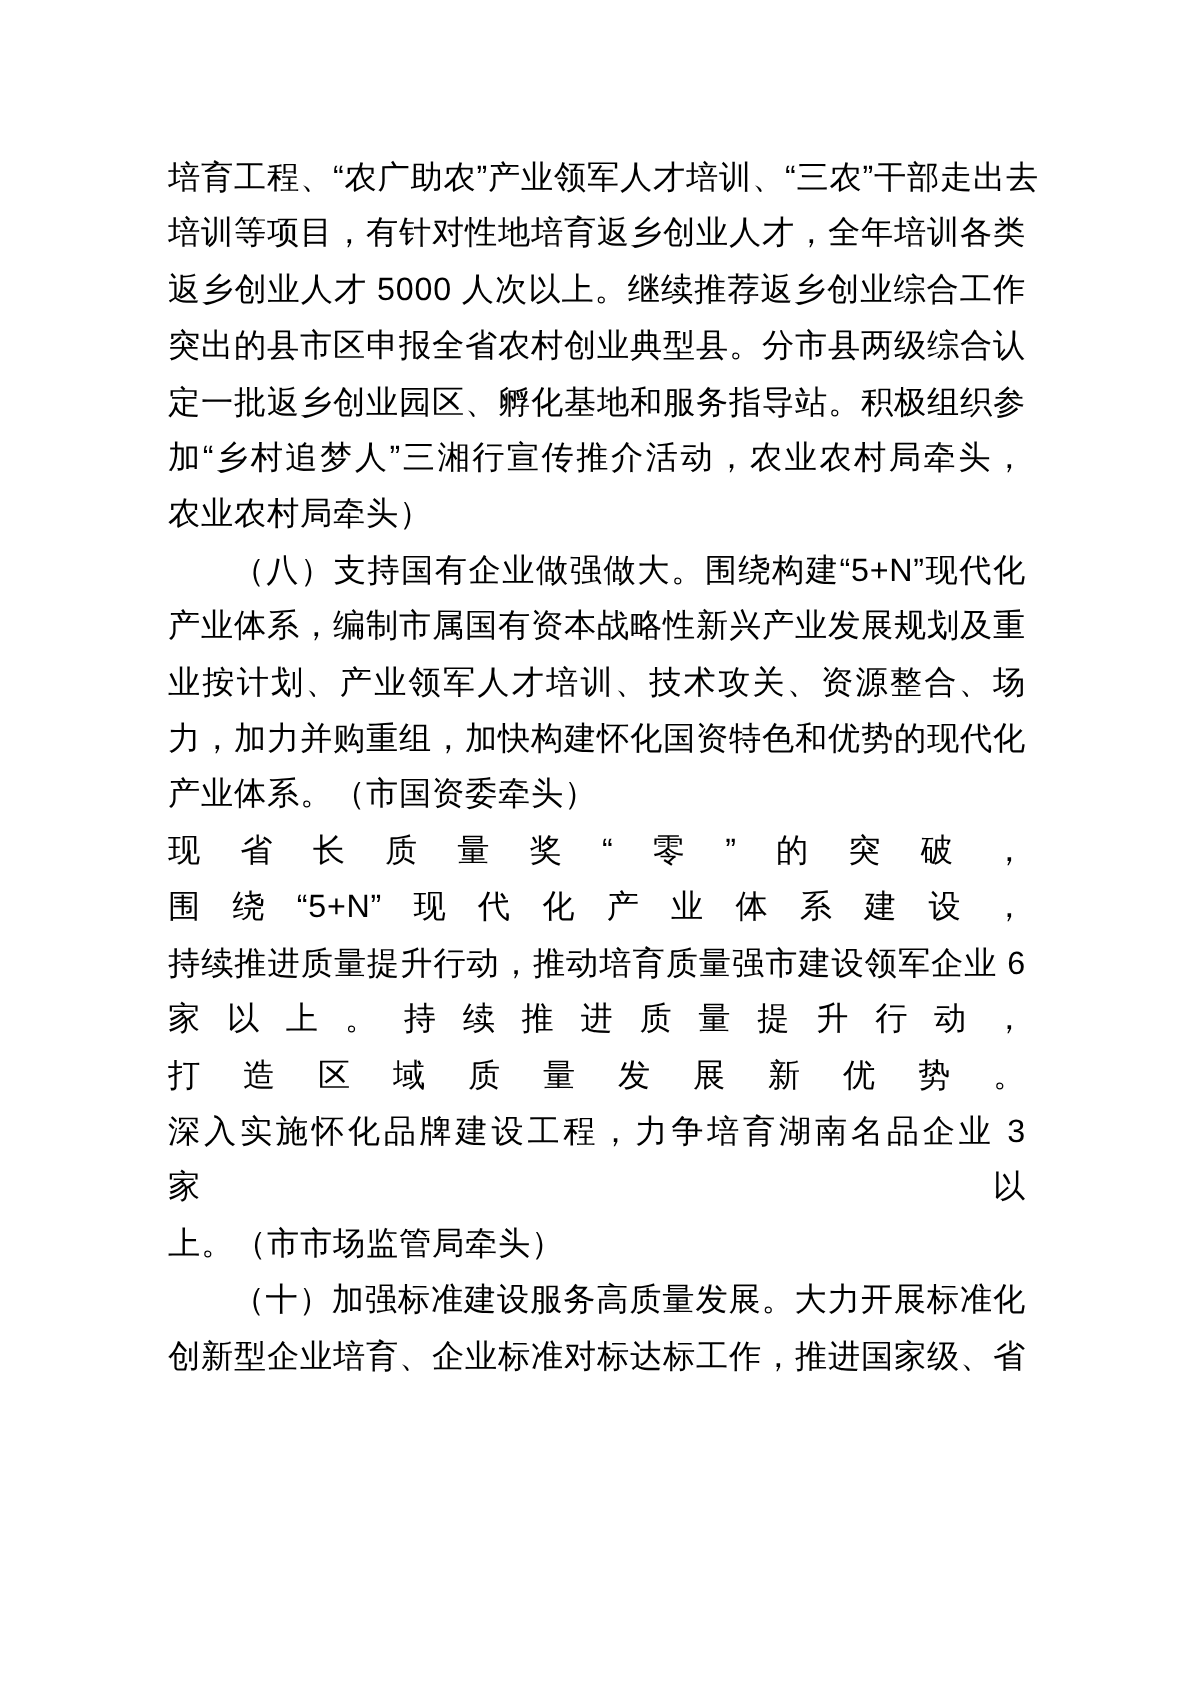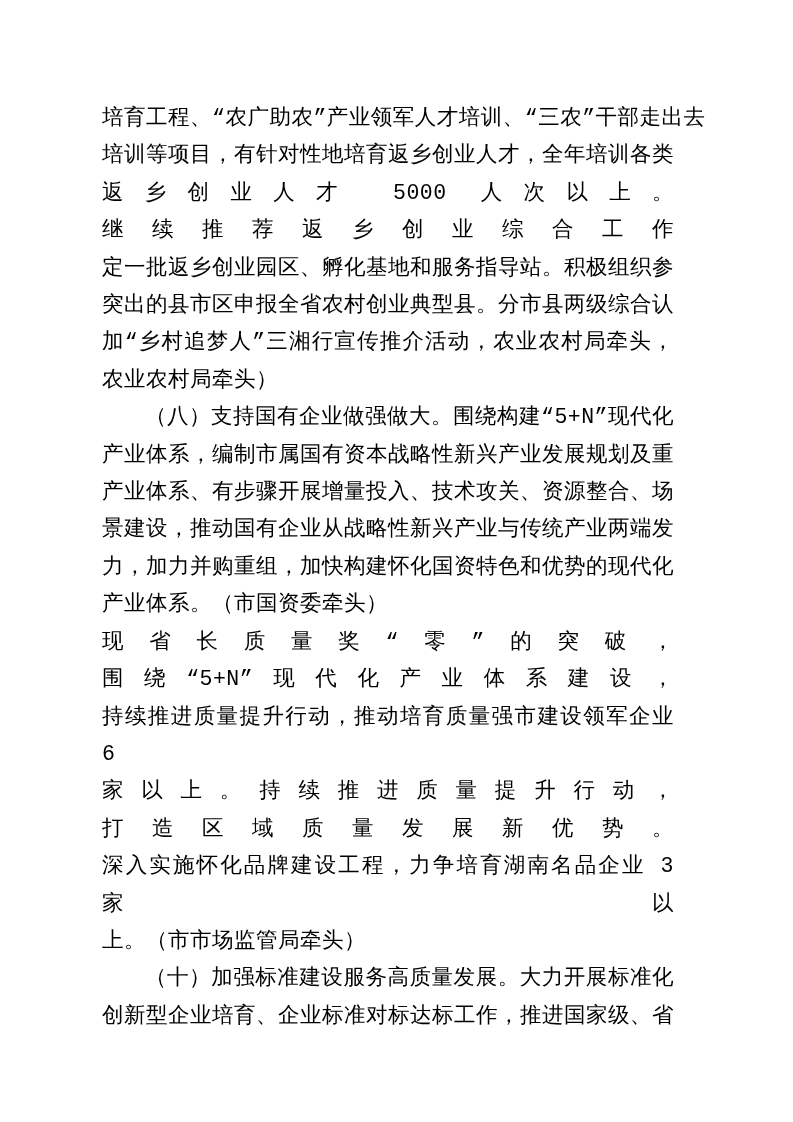--- a/index.html
+++ b/index.html
@@ -9,25 +9,25 @@
   }
   .page {
     position: relative;
     width: 793px;
     height: 1122px;
     background: #ffffff;
     overflow: hidden;
   }
   .text-block {
     position: absolute;
-    left: 102px;
+    left: 112px;
     top: 100px;
     width: 572px;
     color: #000000;
-    font-family: Liberation Mono, monospace;
+    font-family: Liberation Sans, sans-serif;
     font-size: 21.5px;
     line-height: 37.4px;
     letter-spacing: 0.5px;
   }
   .line {
     text-align: justify;
     text-align-last: left;
     word-break: keep-all;
     overflow-wrap: normal;
     white-space: pre-wrap;
@@ -40,28 +40,27 @@
   }
 </style>
 </head>
 <body>
 
 <div class="page">
   <div class="text-block">
       <div class="line fill">培育工程、“农广助农”产业领军人才培训、“三农”干部走出去</div>
       <div class="line fill">培训等项目，有针对性地培育返乡创业人才，全年培训各类</div>
       <div class="line fill">返乡创业人才 5000 人次以上。继续推荐返乡创业综合工作</div>
+      <div class="line fill">突出的县市区申报全省农村创业典型县。分市县两级综合认</div>
       <div class="line fill">定一批返乡创业园区、孵化基地和服务指导站。积极组织参</div>
-      <div class="line fill">突出的县市区申报全省农村创业典型县。分市县两级综合认</div>
       <div class="line fill">加“乡村追梦人”三湘行宣传推介活动，农业农村局牵头，</div>
       <div class="line">农业农村局牵头）</div>
       <div class="line indent fill">（八）支持国有企业做强做大。围绕构建“5+N”现代化</div>
       <div class="line fill">产业体系，编制市属国有资本战略性新兴产业发展规划及重</div>
-      <div class="line fill">产业体系、有步骤开展增量投入、技术攻关、资源整合、场</div>
-      <div class="line fill">景建设，推动国有企业从战略性新兴产业与传统产业两端发</div>
+      <div class="line fill">业按计划、产业领军人才培训、技术攻关、资源整合、场</div>
       <div class="line fill">力，加力并购重组，加快构建怀化国资特色和优势的现代化</div>
       <div class="line">产业体系。（市国资委牵头）</div>
       <div class="line fill">现省长质量奖“零”的突破，围绕“5+N”现代化产业体系建设，</div>
       <div class="line fill">持续推进质量提升行动，推动培育质量强市建设领军企业 6</div>
       <div class="line fill">家以上。持续推进质量提升行动，打造区域质量发展新优势。</div>
       <div class="line fill">深入实施怀化品牌建设工程，力争培育湖南名品企业 3 家以</div>
       <div class="line">上。（市市场监管局牵头）</div>
       <div class="line indent fill">（十）加强标准建设服务高质量发展。大力开展标准化</div>
       <div class="line fill">创新型企业培育、企业标准对标达标工作，推进国家级、省</div>
     </div>

